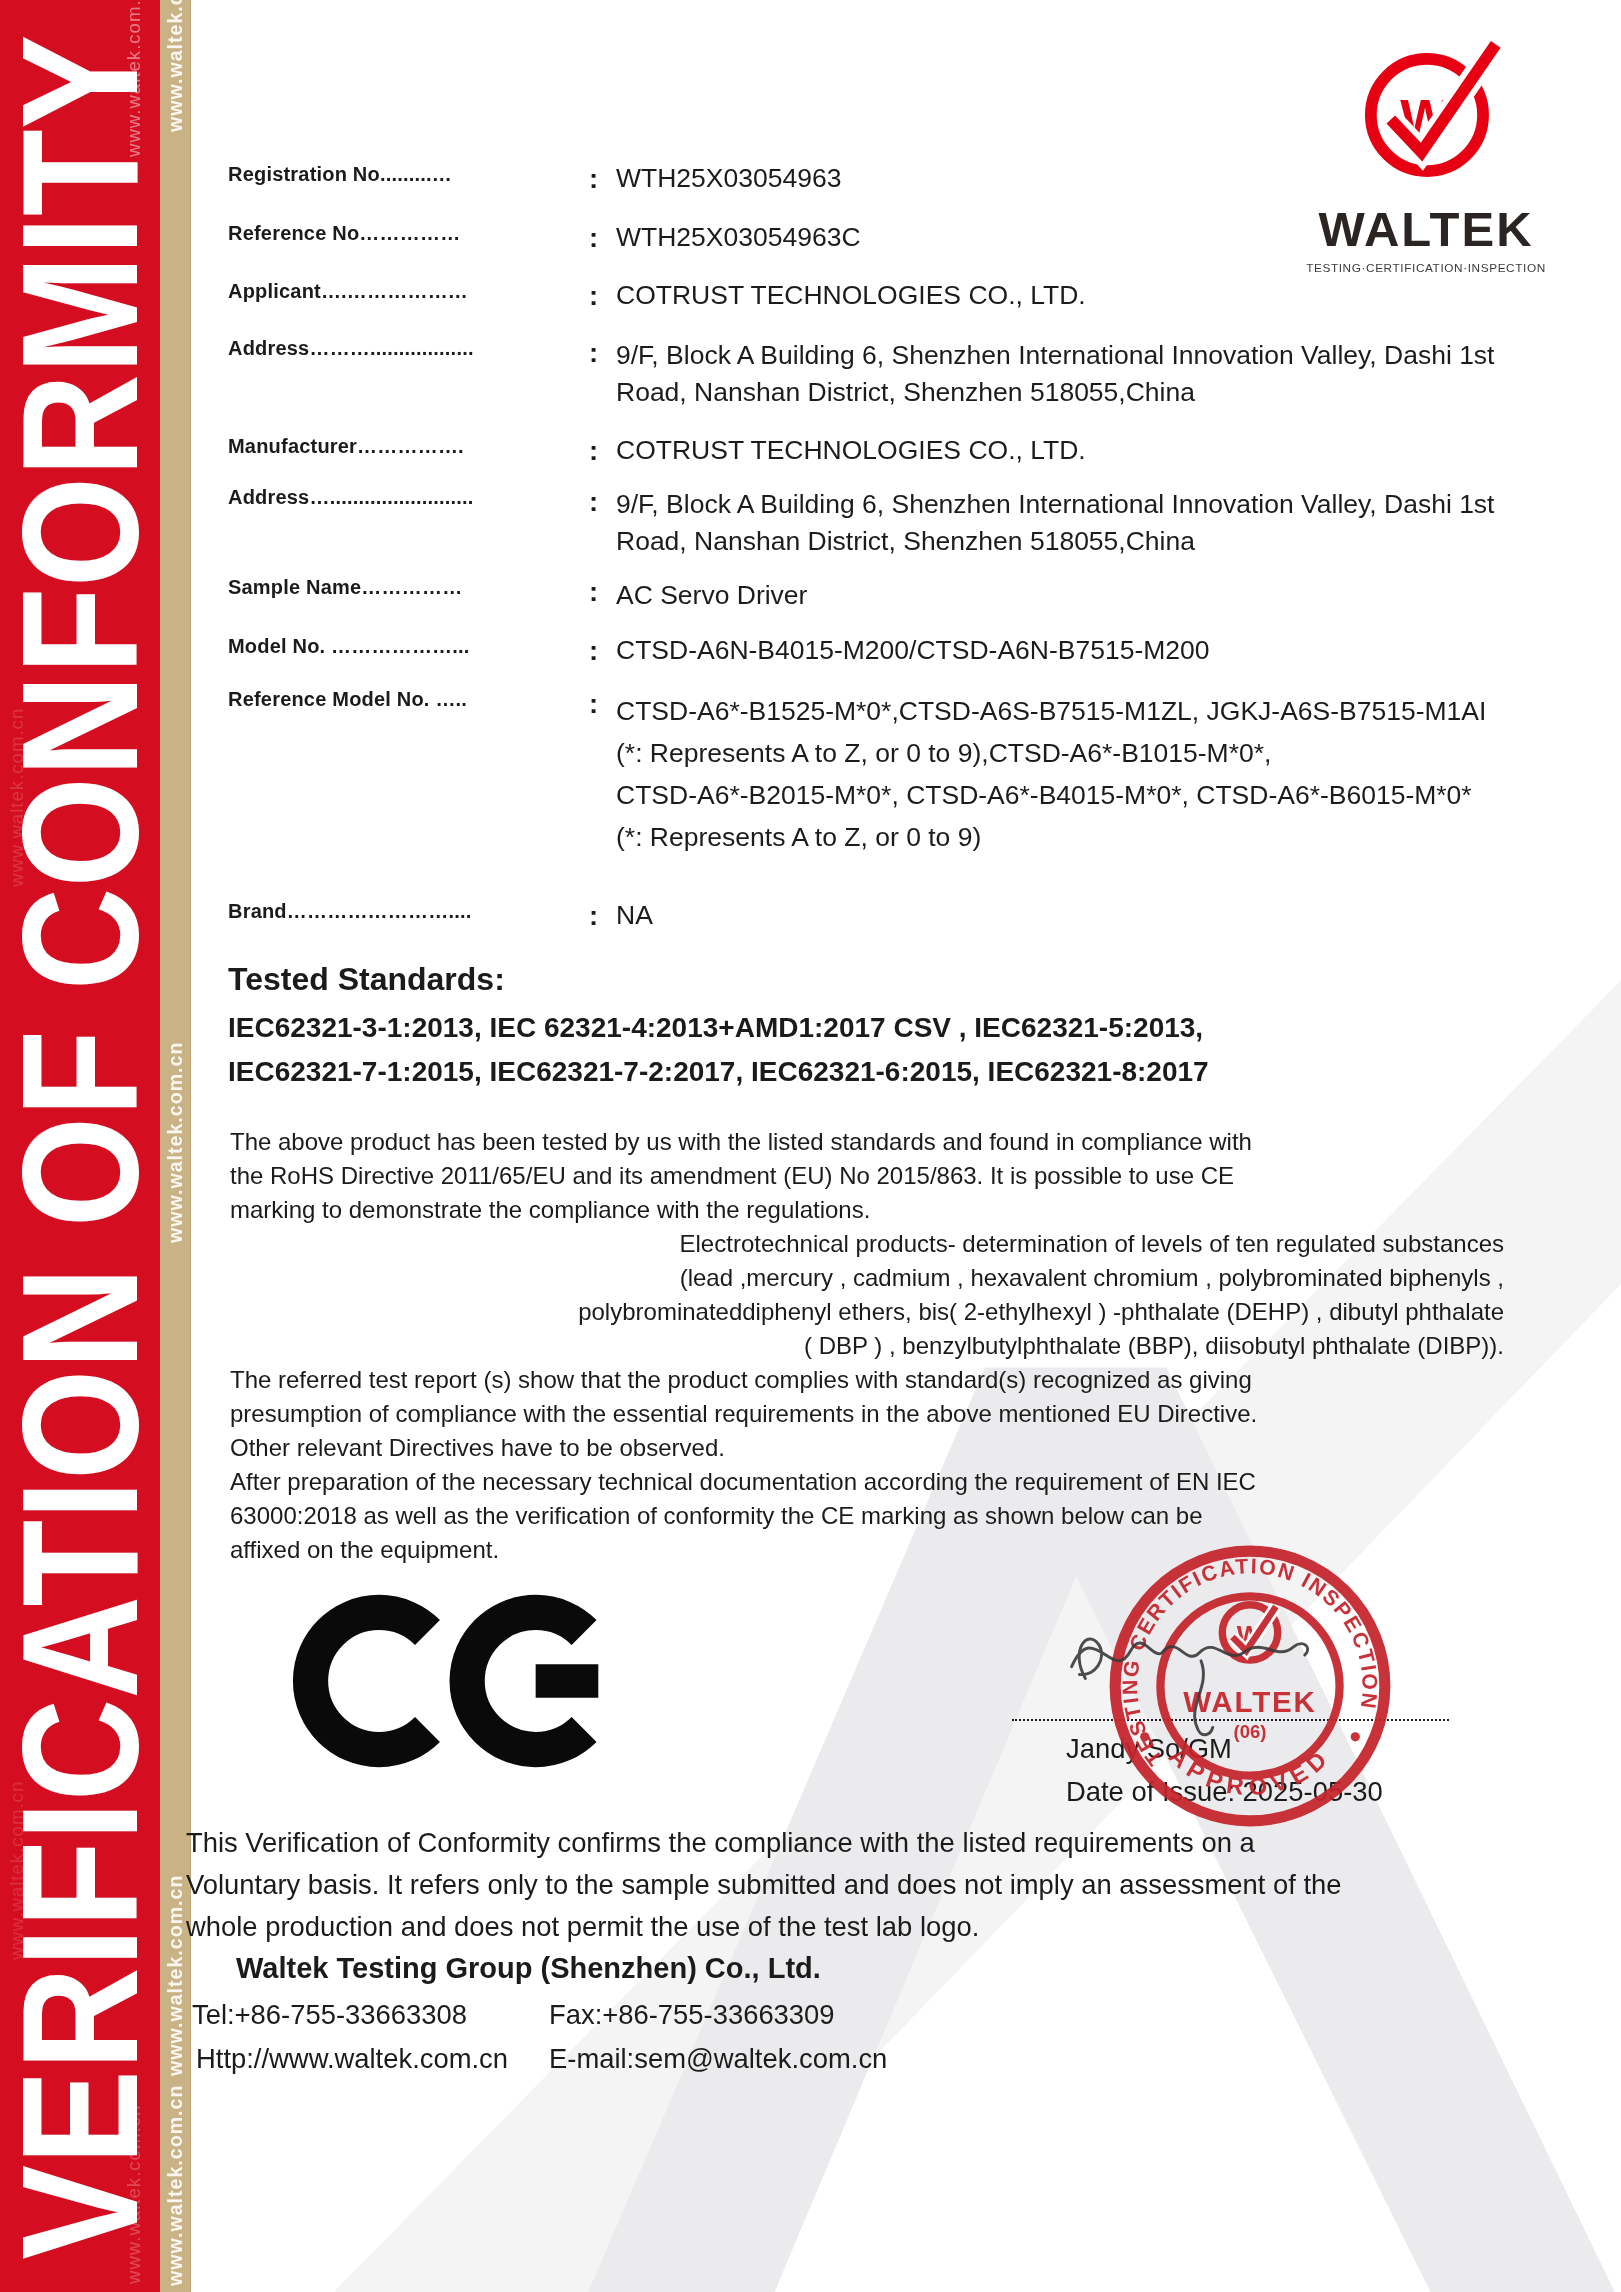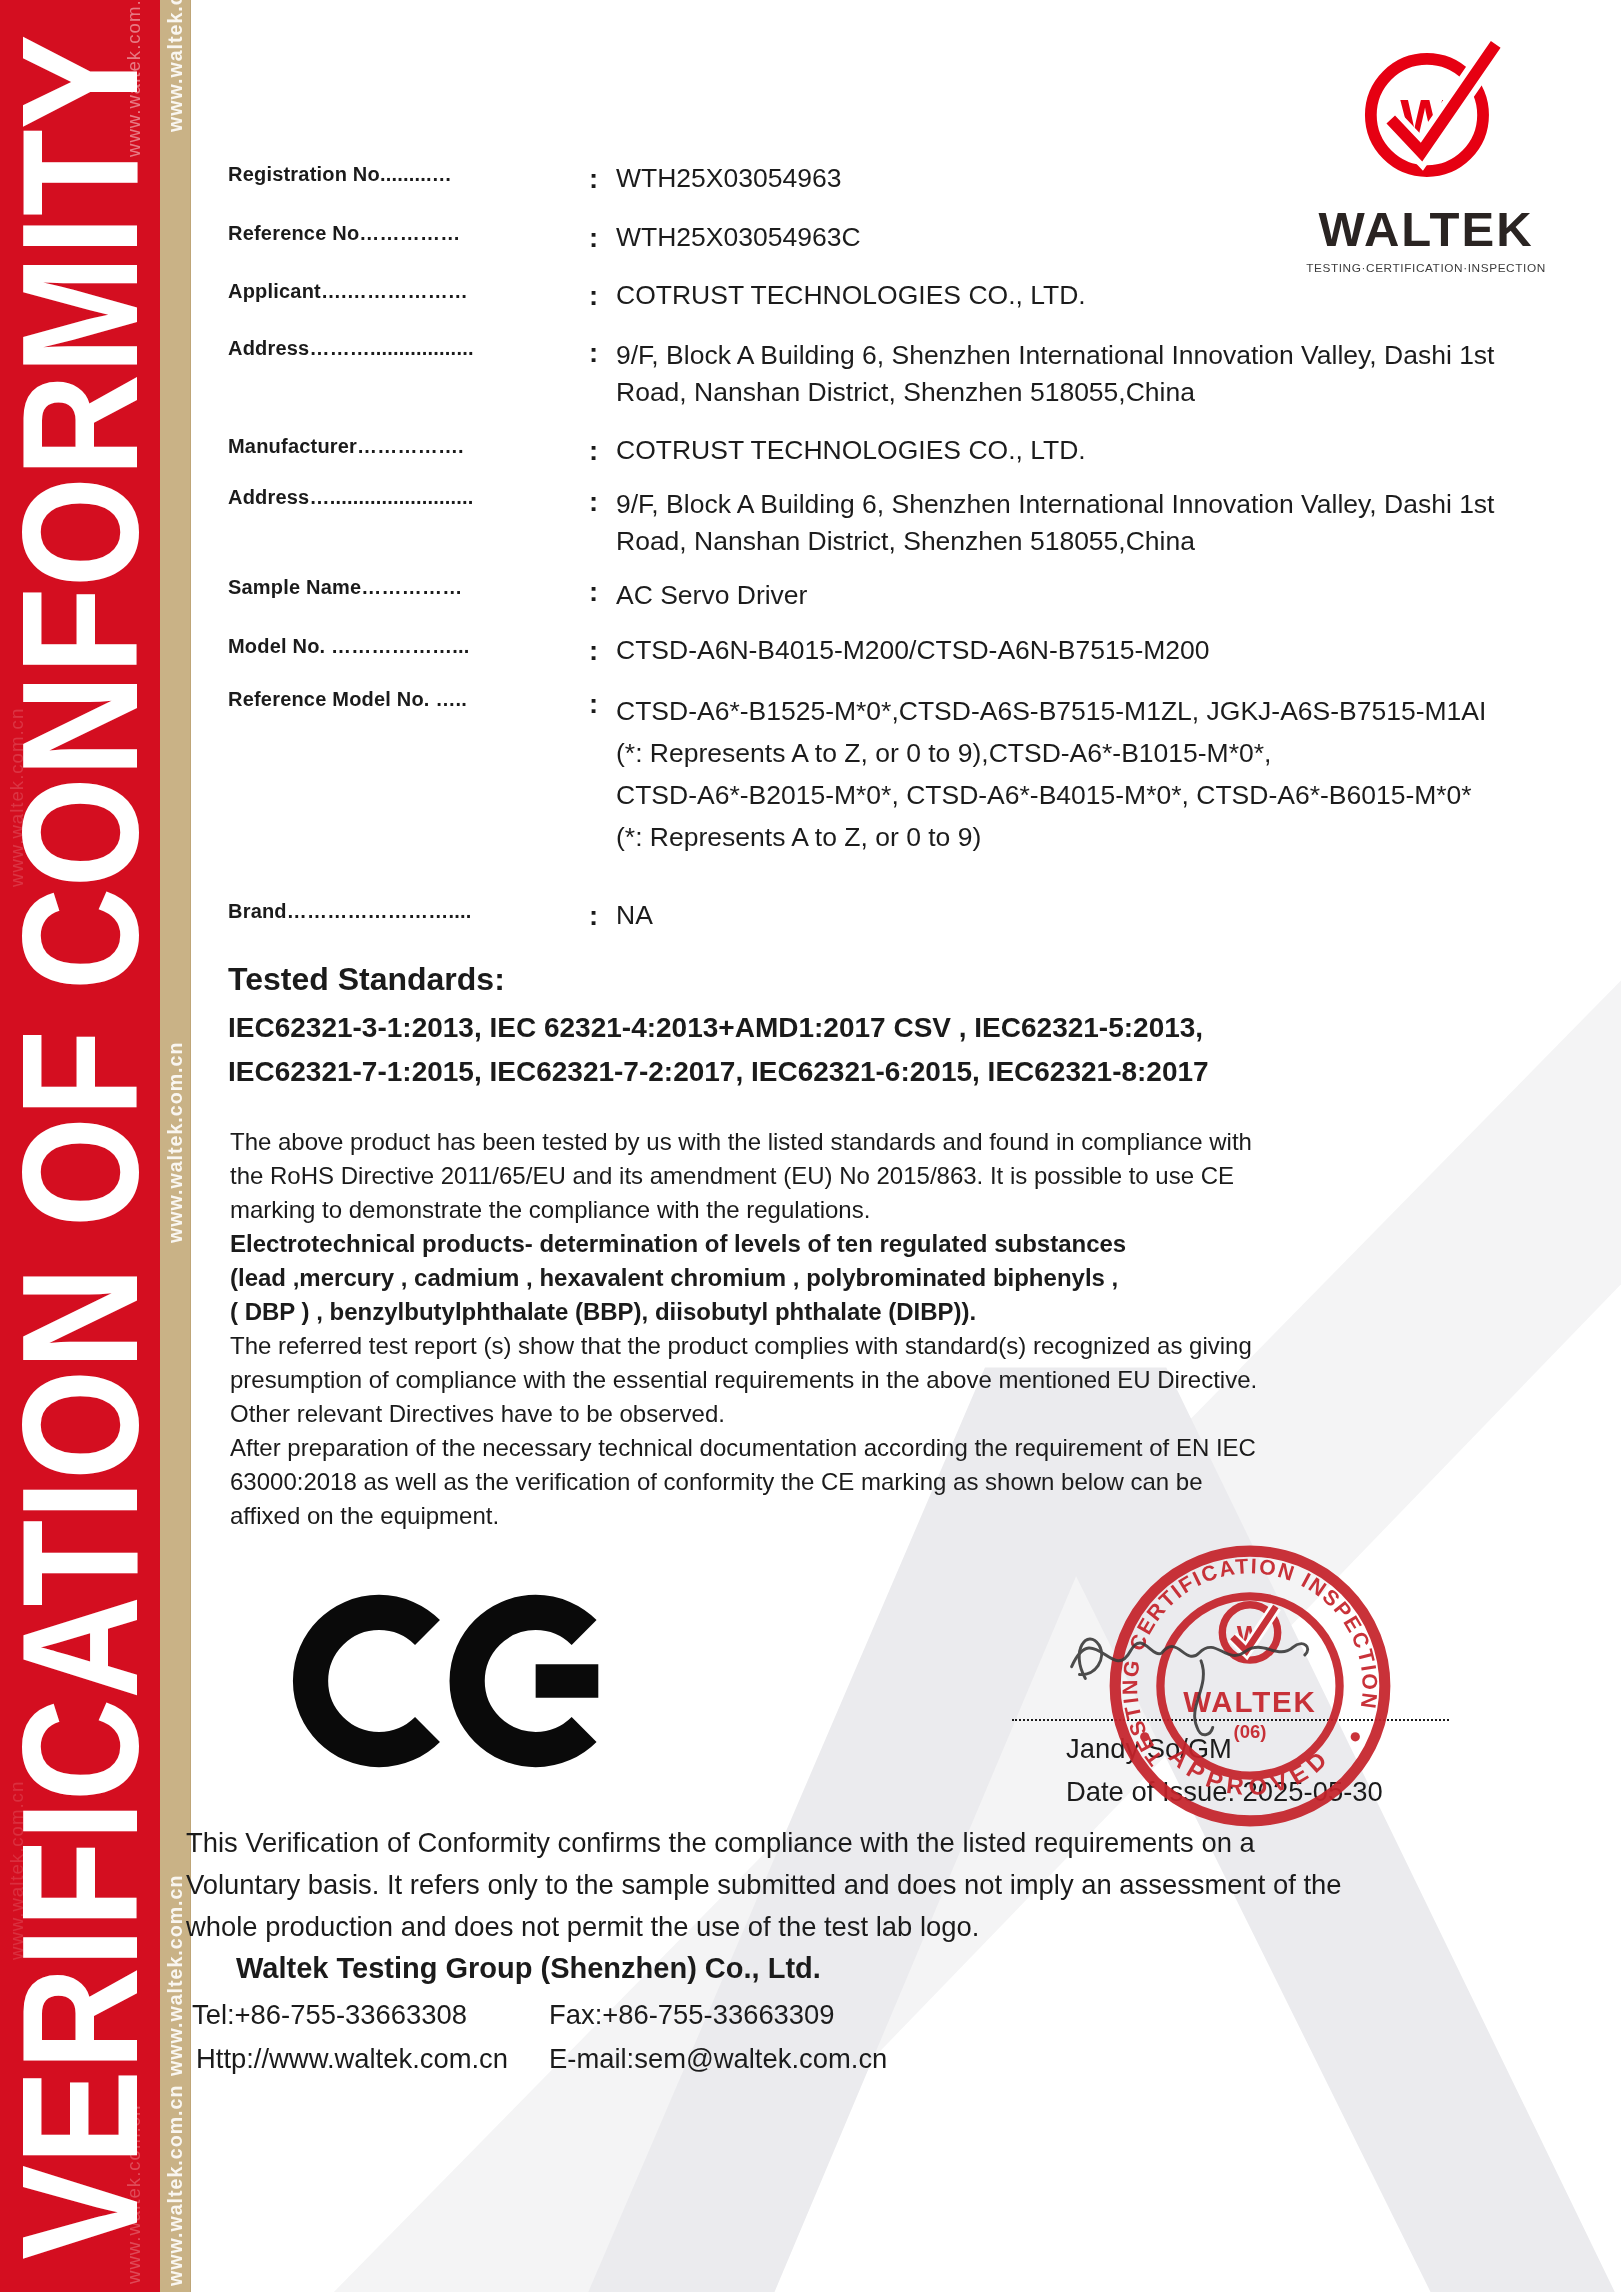--- a/index.html
+++ b/index.html
@@ -23,21 +23,21 @@
   .row{position:absolute;left:0;width:1621px;height:0;z-index:3;}
   .lb{position:absolute;left:228px;top:0;font-size:20px;font-weight:bold;white-space:nowrap;letter-spacing:0.2px;}
   .cl{position:absolute;left:589px;top:0;font-size:27.4px;font-weight:bold;}
   .vl{position:absolute;left:616px;top:0;font-size:26.5px;white-space:nowrap;color:#1c1c1c;}
   .vl .ln{line-height:37px;}
   .vl .ln43{line-height:42px;}
   #ts-head{left:228px;top:961px;font-size:32px;font-weight:bold;z-index:3;}
   .ts-line{left:228px;font-size:28px;font-weight:bold;white-space:nowrap;z-index:3;}
   #body-block{left:230px;top:1125px;width:1274px;z-index:3;}
   .bl{font-size:24px;line-height:34px;white-space:nowrap;}
-  .bl.b{font-weight:bold;}
+  .bl.b{font-weight:normal;text-align:right;}
   
   #logo{left:1338px;top:29px;width:196px;height:181px;z-index:3;}
   #logo-brand{left:1269px;top:201px;width:314px;text-align:center;font-size:49px;font-weight:bold;letter-spacing:2px;color:#2a2422;z-index:3;}
   #logo-tagline{left:1269px;top:261px;width:314px;text-align:center;font-size:11.8px;letter-spacing:0.6px;color:#3c3c3c;z-index:3;}
   
   #ce{left:289px;top:1583px;z-index:3;}
   #stamp{left:1093px;top:1529px;z-index:5;opacity:.93;}
   #sig{left:1054px;top:1590px;z-index:6;}
   #dotline{left:1012px;top:1719px;width:437px;border-top:2.9px dotted #1a1a1a;z-index:4;}
   #sig-name{left:1066px;top:1733px;font-size:27.4px;z-index:4;}
@@ -151,20 +151,21 @@
 <div id="ts-head" class="abs">Tested Standards:</div>
 <div class="abs ts-line" style="top:1012px">IEC62321-3-1:2013, IEC 62321-4:2013+AMD1:2017 CSV , IEC62321-5:2013,</div>
 <div class="abs ts-line" style="top:1056px">IEC62321-7-1:2015, IEC62321-7-2:2017, IEC62321-6:2015, IEC62321-8:2017</div>
 
 <div id="body-block" class="abs">
   <div class="bl">The above product has been tested by us with the listed standards and found in compliance with</div>
   <div class="bl">the RoHS Directive 2011/65/EU and its amendment (EU) No 2015/863. It is possible to use CE</div>
   <div class="bl">marking to demonstrate the compliance with the regulations.</div>
   <div class="bl b">Electrotechnical products- determination of levels of ten regulated substances</div>
   <div class="bl b">(lead ,mercury , cadmium , hexavalent chromium , polybrominated biphenyls ,</div>
+  <div class="bl b">polybrominateddiphenyl ethers, bis( 2-ethylhexyl ) -phthalate (DEHP) , dibutyl phthalate</div>
   <div class="bl b">( DBP ) , benzylbutylphthalate (BBP), diisobutyl phthalate (DIBP)).</div>
   <div class="bl">The referred test report (s) show that the product complies with standard(s) recognized as giving</div>
   <div class="bl">presumption of compliance with the essential requirements in the above mentioned EU Directive.</div>
   <div class="bl">Other relevant Directives have to be observed.</div>
   <div class="bl">After preparation of the necessary technical documentation according the requirement of EN IEC</div>
   <div class="bl">63000:2018 as well as the verification of conformity the CE marking as shown below can be</div>
   <div class="bl">affixed on the equipment.</div>
 </div>
 
 <svg id="ce" class="abs" width="323" height="196" viewBox="0 0 330 200">

